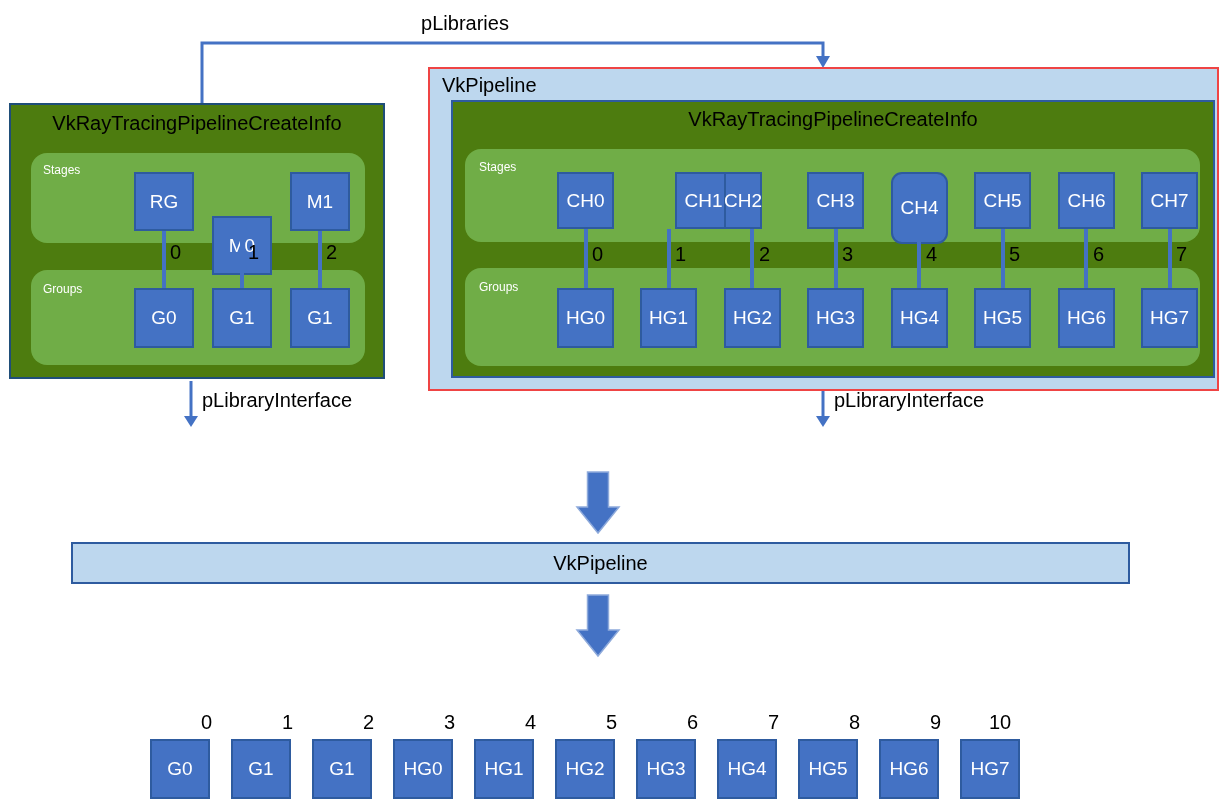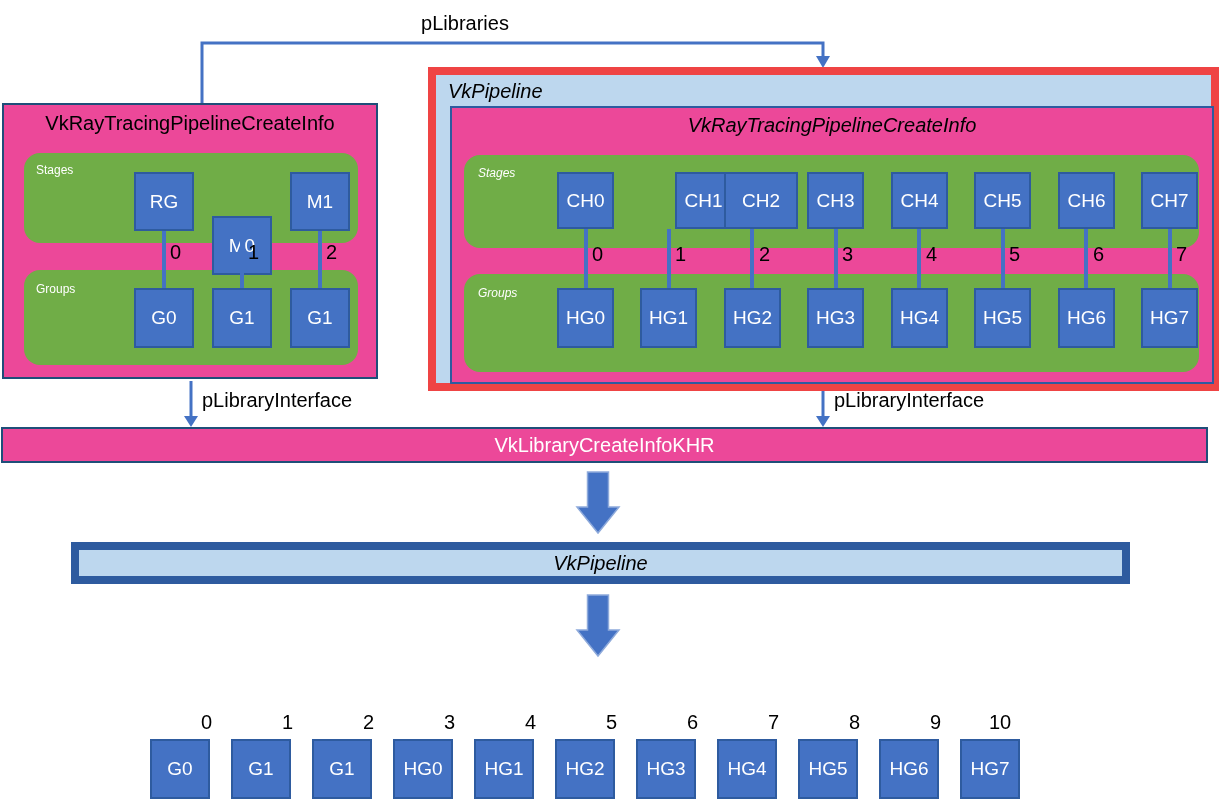--- a/index.html
+++ b/index.html
@@ -1,22 +1,22 @@
 <!DOCTYPE html>
 <html><head>
 <meta charset="utf-8">
 <style>
   html,body{margin:0;padding:0;background:#fff;}
   #canvas{
     position:relative;width:1222px;height:810px;background:#ffffff;
     font-family:"Liberation Sans", sans-serif;overflow:hidden;
   }
   .abs{position:absolute;}
-  .box-blue{background:#ec4899;border:2px solid #1F4E79;box-sizing:border-box;}
-  .box-light{background:#BDD7EE;border:8px solid #ef4444;box-sizing:border-box;font-style:italic;}
+  .box-blue{background:#4d7c0f;border:2px solid #1F4E79;box-sizing:border-box;margin-left:7px;}
+  .box-light{background:#BDD7EE;border:2px solid #ef4444;box-sizing:border-box;}
   .panel-green{background:#70AD47;border-radius:16px;box-sizing:border-box;}
   .title{color:#000;font-size:20px;white-space:nowrap;}
   .title-center{text-align:center;}
   .green-label{color:#fff;font-size:12px;white-space:nowrap;}
   .sq{
     position:absolute;background:#4472C4;border:2px solid #2E5B9F;box-sizing:border-box;
     color:#fff;font-size:19px;display:flex;align-items:center;justify-content:center;
   }
   .conn{position:absolute;background:#4472C4;width:4px;}
   .idx{position:absolute;color:#000;font-size:20px;line-height:22px;white-space:nowrap;}
@@ -68,23 +68,20 @@
         <div class="abs green-label" style="left:14px;top:11px;">Stages</div>
       </div>
       <div class="abs panel-green" style="left:12px;top:166px;width:735px;height:98px;">
         <div class="abs green-label" style="left:14px;top:12px;">Groups</div>
       </div>
     </div>
   </div>
 
   <div class="abs flow-label" style="left:834px;top:389px;">pLibraryInterface</div>
 
-  <div class="abs box-blue bar-text-white" style="left:1px;top:427px;width:1207px;height:36px;">
-    <span>VkLibraryCreateInfoKHR</span>
-  </div>
 
   <div class="abs box-light bar-text-black" style="left:71px;top:542px;width:1059px;height:42px;border-color:#2E5B9F;">
     <span>VkPipeline</span>
   </div>
 
 
 <div class="sq" style="left: 134px; top: 172px; width: 60px; height: 59px;">RG</div>
     <div class="conn" style="left: 162px; top: 231px; height: 57px;"></div>
     <div class="idx" style="left: 170px; top: 241px;">0</div>
     <div class="sq" style="left: 134px; top: 288px; width: 60px; height: 60px;">G0</div>
@@ -97,29 +94,29 @@
     <div class="idx" style="left: 326px; top: 241px;">2</div>
     <div class="sq" style="left: 290px; top: 288px; width: 60px; height: 60px;">G1</div>
     <div class="sq" style="left: 557px; top: 172px; width: 57px; height: 57px;">CH0</div>
     <div class="conn" style="left: 584px; top: 229px; height: 59px;"></div>
     <div class="idx" style="left: 592px; top: 243px;">0</div>
     <div class="sq" style="left: 557px; top: 288px; width: 57px; height: 60px;">HG0</div>
     <div class="sq" style="left: 640px; top: 172px; width: 57px; height: 57px; margin-left: 35px;">CH1</div>
     <div class="conn" style="left: 667px; top: 229px; height: 59px;"></div>
     <div class="idx" style="left: 675px; top: 243px;">1</div>
     <div class="sq" style="left: 640px; top: 288px; width: 57px; height: 60px;">HG1</div>
-    <div class="sq" style="left: 724px; top: 172px; width: 74px; height: 57px;">CH2</div>
+    <div class="sq" style="left: 724px; top: 172px; width: 38px; height: 57px;">CH2</div>
     <div class="conn" style="left: 750px; top: 229px; height: 59px;"></div>
     <div class="idx" style="left: 759px; top: 243px;">2</div>
     <div class="sq" style="left: 724px; top: 288px; width: 57px; height: 60px;">HG2</div>
     <div class="sq" style="left: 807px; top: 172px; width: 57px; height: 57px;">CH3</div>
     <div class="conn" style="left: 834px; top: 229px; height: 59px;"></div>
     <div class="idx" style="left: 842px; top: 243px;">3</div>
     <div class="sq" style="left: 807px; top: 288px; width: 57px; height: 60px;">HG3</div>
-    <div class="sq" style="left: 891px; top: 172px; width: 57px; height: 57px;">CH4</div>
+    <div class="sq" style="left: 891px; top: 172px; width: 57px; height: 72px; border-radius: 11px;">CH4</div>
     <div class="conn" style="left: 917px; top: 229px; height: 59px;"></div>
     <div class="idx" style="left: 926px; top: 243px;">4</div>
     <div class="sq" style="left: 891px; top: 288px; width: 57px; height: 60px;">HG4</div>
     <div class="sq" style="left: 974px; top: 172px; width: 57px; height: 57px;">CH5</div>
     <div class="conn" style="left: 1001px; top: 229px; height: 59px;"></div>
     <div class="idx" style="left: 1009px; top: 243px;">5</div>
     <div class="sq" style="left: 974px; top: 288px; width: 57px; height: 60px;">HG5</div>
     <div class="sq" style="left: 1058px; top: 172px; width: 57px; height: 57px;">CH6</div>
     <div class="conn" style="left: 1084px; top: 229px; height: 59px;"></div>
     <div class="idx" style="left: 1093px; top: 243px;">6</div>

